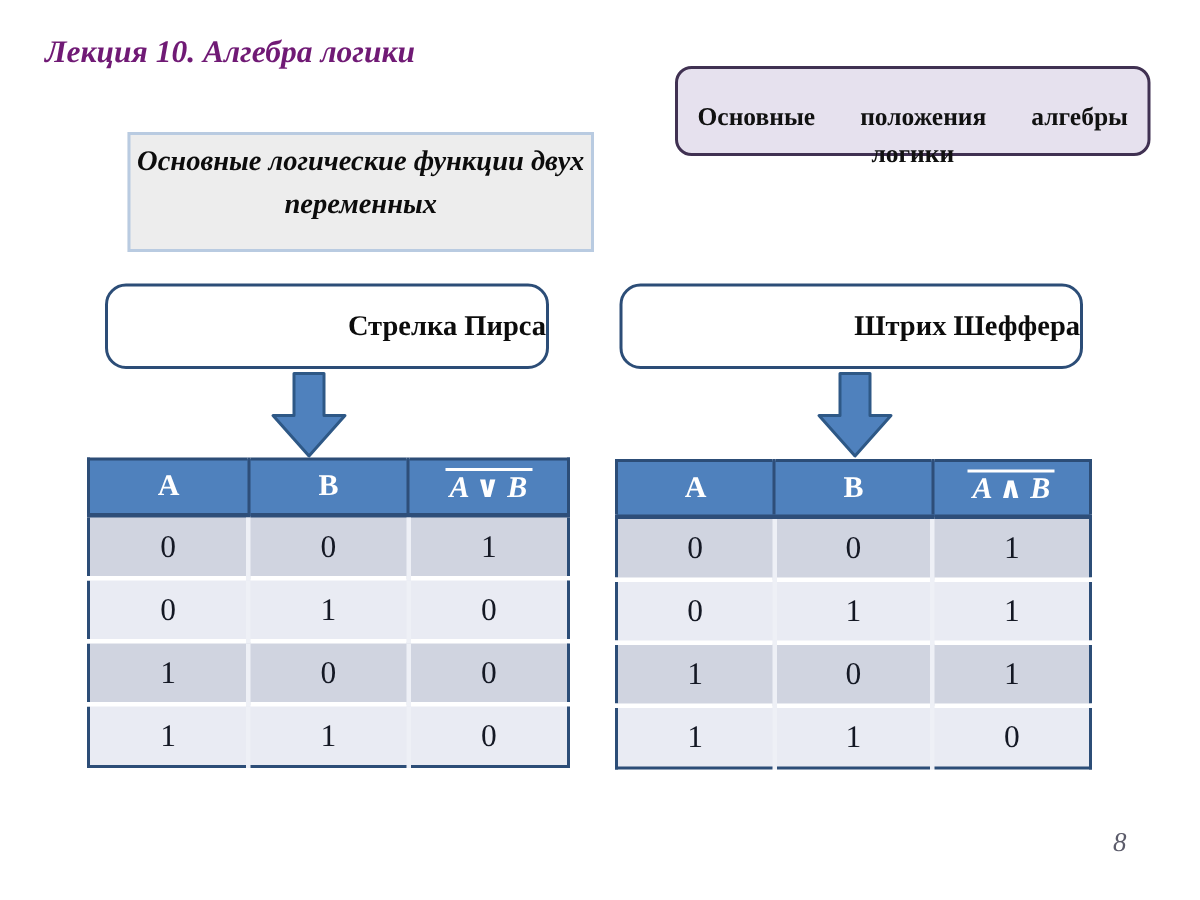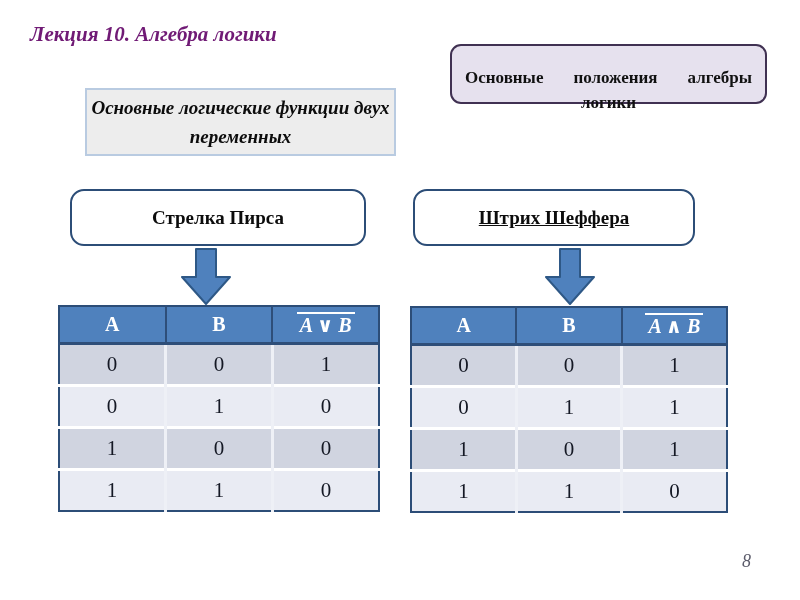--- a/index.html
+++ b/index.html
@@ -33,21 +33,21 @@
     font-weight: bold;
     color: #111111;
     line-height: 1.45;
     text-align: justify;
     text-align-last: center;
   }
 
   .subtitle-box {
     position: absolute;
     left: 85px; top: 88px;
-    width: 311px; height: 68px;
+    width: 311px; height: 80px;
     box-sizing: border-box;
     background: #ededed;
     border: 2px solid #b9cbe1;
     padding-top: 4px;
     font-size: 19px;
     font-weight: bold;
     font-style: italic;
     color: #0c0c0c;
     line-height: 1.5;
     text-align: center;
@@ -59,24 +59,24 @@
     height: 57px;
     box-sizing: border-box;
     background: #ffffff;
     border: 2.5px solid #2c4d77;
     border-radius: 14px;
     font-size: 19px;
     font-weight: bold;
     color: #0c0c0c;
     display: flex;
     align-items: center;
-    justify-content: center;
+    justify-content: flex-end;
   }
   .term-box.pierce  { left: 70px;  width: 296px; }
-  .term-box.sheffer { left: 413px; width: 282px; text-decoration: underline; }
+  .term-box.sheffer { left: 413px; width: 309px; }
 
   .down-arrow { position: absolute; width: 52px; height: 60px; }
   .down-arrow.left  { left: 180px; top: 247px; }
   .down-arrow.right { left: 544px; top: 247px; }
 
   .truth-table {
     position: absolute;
     border-collapse: collapse;
     table-layout: fixed;
     border: 2px solid #2c4d77;

